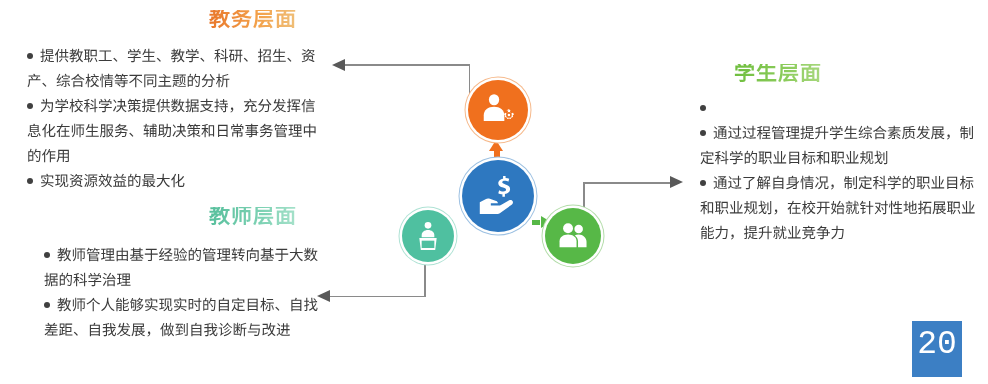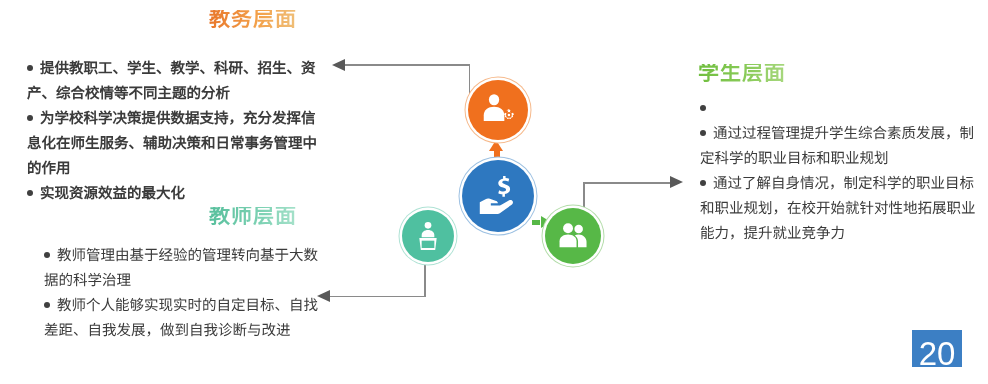--- a/index.html
+++ b/index.html
@@ -41,21 +41,21 @@
   #heading-teacher {
     left: 209px;
     top: 207px;
     color: #63C6A4;
     background: linear-gradient(95deg, #57BF9C 0%, #7ED2B4 60%, #A8E2CB 100%);
     -webkit-background-clip: text;
     background-clip: text;
     -webkit-text-fill-color: transparent;
   }
   #heading-student {
-    left: 698px;
+    left: 734px;
     top: 64px;
     color: #70C040;
     background: linear-gradient(95deg, #6FBE3E 0%, #8CCC5C 60%, #A9D880 100%);
     -webkit-background-clip: text;
     background-clip: text;
     -webkit-text-fill-color: transparent;
   }
 
   
   .bullets {
@@ -70,21 +70,21 @@
   }
   .bullets p .dot {
     display: inline-block;
     width: 6px;
     height: 6px;
     border-radius: 50%;
     background: #404040;
     vertical-align: 2px;
     margin-right: 7px;
   }
-  #bullets-admin   { left: 27px;  top: 56px;  width: 290px; font-weight: bold; }
+  #bullets-admin   { left: 27px;  top: 44px;  width: 290px; }
   #bullets-teacher { left: 44px;  top: 243px; width: 275px; }
   #bullets-student { left: 700px; top: 96px;  width: 280px; }
 
   
   .connector { position: absolute; }
   .line-h { position: absolute; height: 1.6px; background: #8a8a8a; }
   .line-v { position: absolute; width: 1.6px;  background: #8a8a8a; }
   .arrow-head { position: absolute; width: 0; height: 0; }
   .arrow-left {
     border-top: 6.5px solid transparent;
@@ -157,29 +157,29 @@
   }
   #mini-arrow-right-stem {
     position: absolute; left: 532px; top: 220px;
     width: 8px; height: 5px; background: #57B847;
   }
 
   
   #page-badge {
     position: absolute;
     left: 912px;
-    top: 330px;
+    top: 321px;
     width: 50px;
-    height: 37px;
+    height: 56px;
     background: #3C7FC4;
     color: #ffffff;
     font-size: 33px;
     line-height: 48px;
     text-align: center;
-    font-family: Liberation Sans, sans-serif;
+    font-family: Liberation Mono, monospace;
   }
 </style>
 </head>
 <body>
 
 <div id="slide">
 
   <div class="heading" id="heading-admin">教务层面</div>
 
   <div class="heading" id="heading-teacher">教师层面</div>

